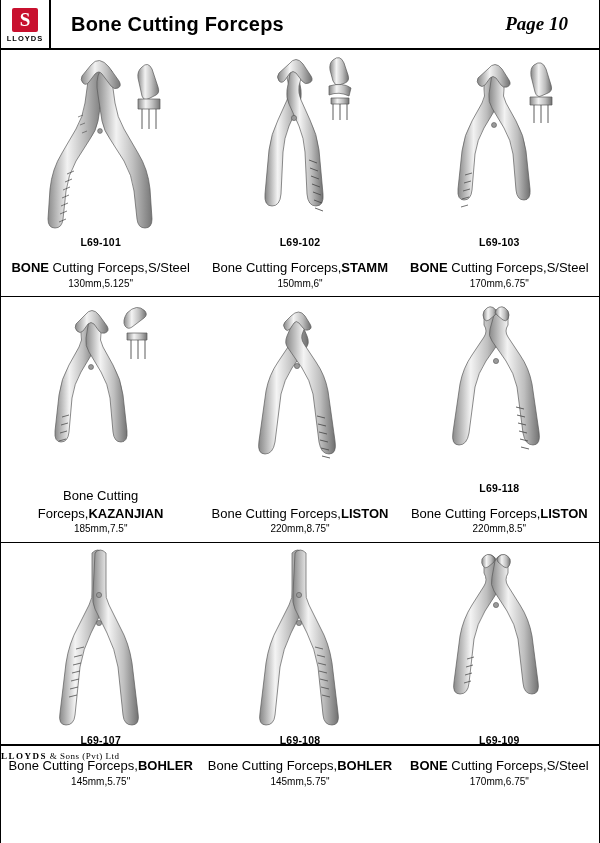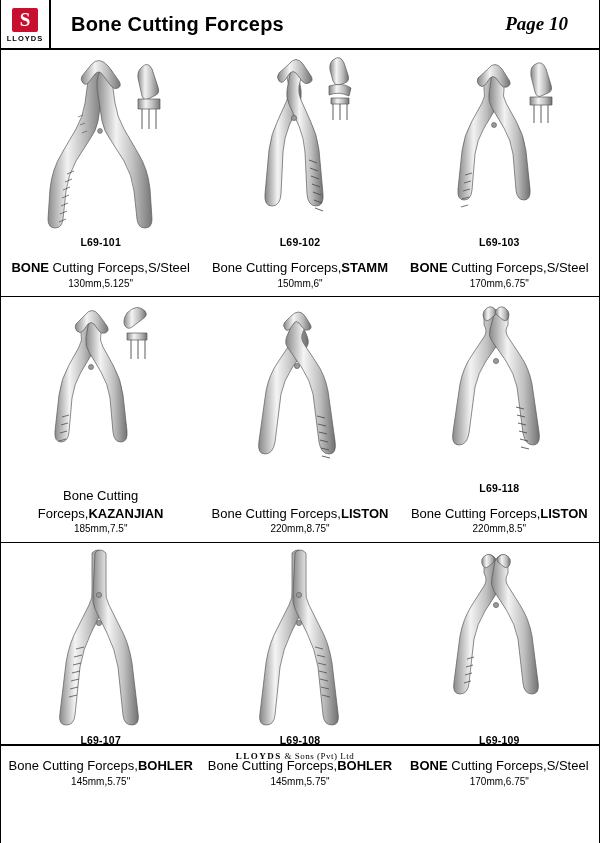--- a/index.html
+++ b/index.html
@@ -125,21 +125,21 @@
   .size {
     font-size: 10px;
   }
 
   
   .footer {
     height: 21px;
     border-top: 2px solid #000;
     display: flex;
     align-items: center;
-    justify-content: center;
+    justify-content: flex-start;
     padding-right: 10px;
   }
   .footer-text {
     font-family: "Liberation Serif", serif;
     font-size: 9px;
     letter-spacing: 0.5px;
   }
   .footer-text .brand {
     font-weight: bold;
     letter-spacing: 1.5px;

